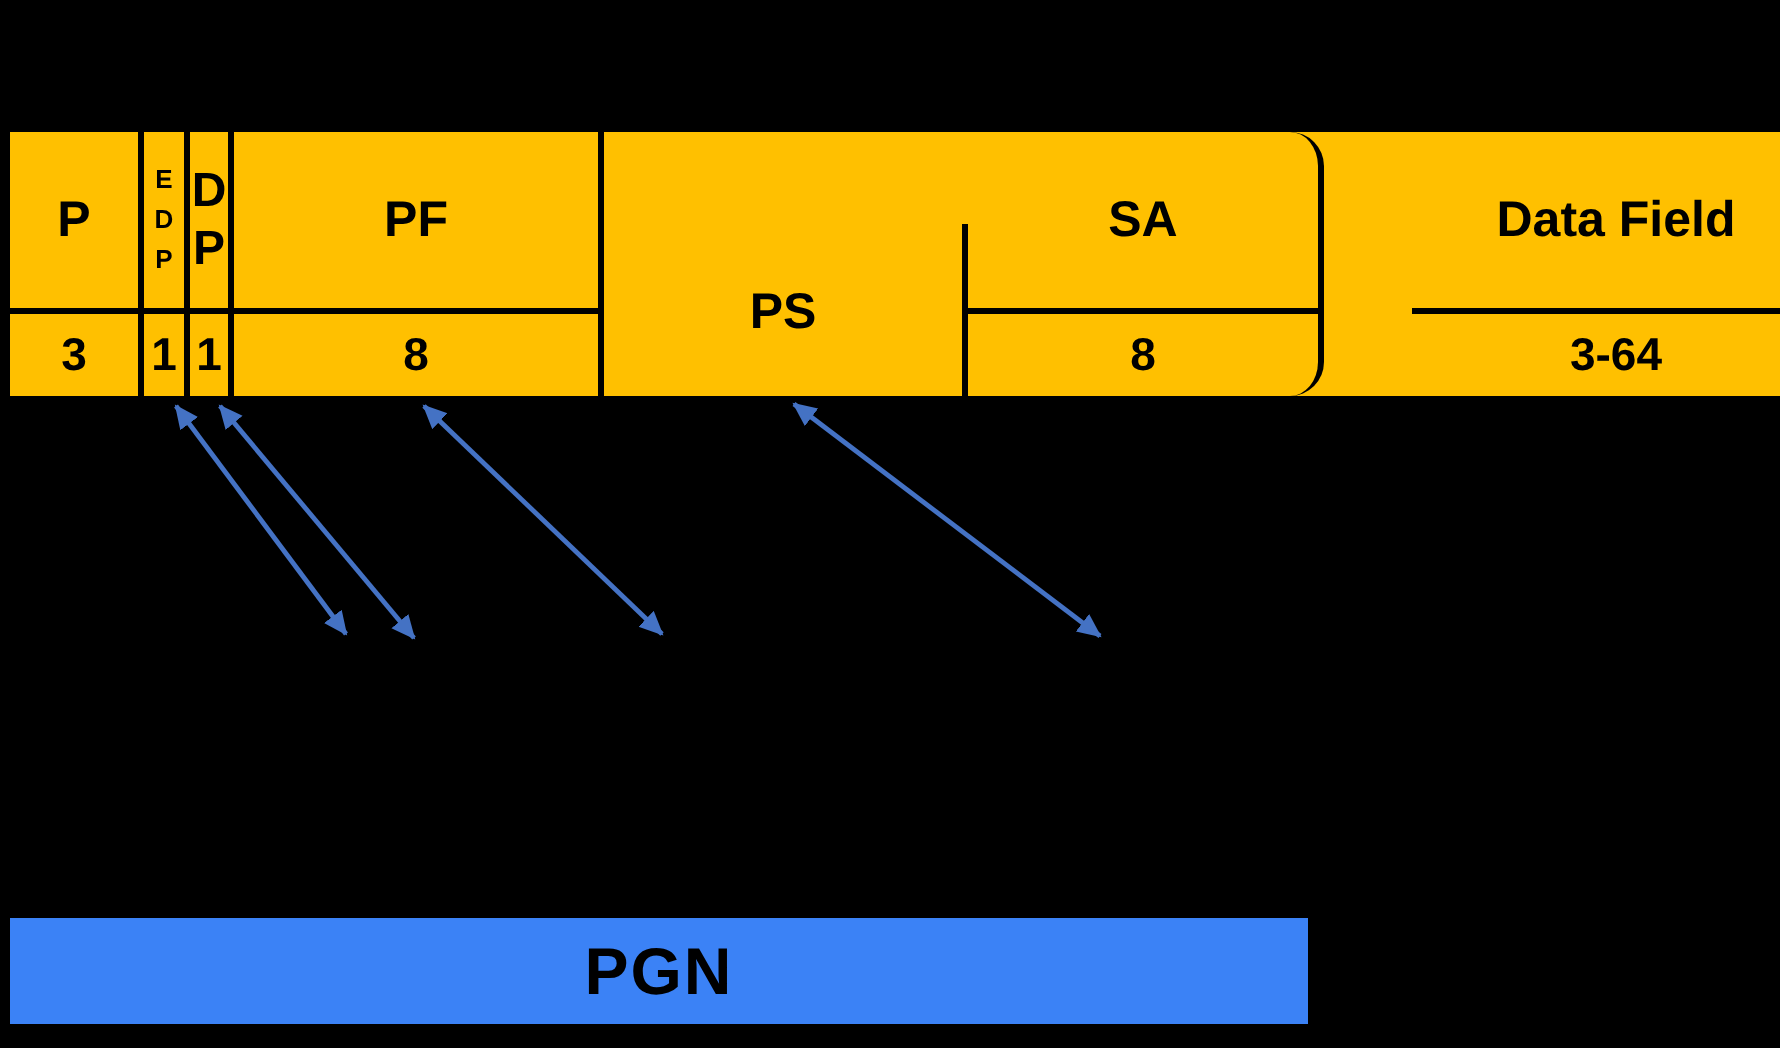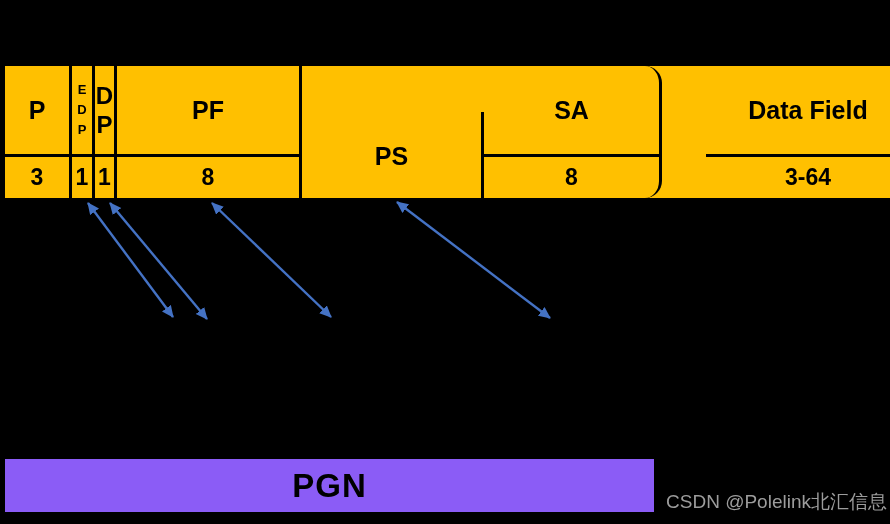--- a/index.html
+++ b/index.html
@@ -159,19 +159,18 @@
       <marker id="arrow-head" markerUnits="userSpaceOnUse" markerWidth="16" markerHeight="14" refX="11" refY="5.5" orient="auto-start-reverse">
         <path id="arrowhead-path" d="M0,0 L12,5.5 L0,11 Z" fill="#4472C4"></path>
       </marker>
     </defs>
   <line x1="88" y1="203" x2="173" y2="317" stroke="#4472C4" marker-start="url(#arrow-head)" marker-end="url(#arrow-head)"></line>
       <line x1="110" y1="203" x2="207" y2="319" stroke="#4472C4" marker-start="url(#arrow-head)" marker-end="url(#arrow-head)"></line>
       <line x1="212" y1="203" x2="331" y2="317" stroke="#4472C4" marker-start="url(#arrow-head)" marker-end="url(#arrow-head)"></line>
       <line x1="397" y1="202" x2="550" y2="318" stroke="#4472C4" marker-start="url(#arrow-head)" marker-end="url(#arrow-head)"></line>
     </svg>
 
-  <div class="pgn-bar" style="background: #8b5cf6;">
+  <div class="pgn-bar" style="background: #3b82f6;">
     <span class="pgn-label">PGN</span>
   </div>
 
-  <div class="watermark" style="color: rgb(156, 156, 156);">CSDN @Polelink北汇信息</div>
 
 </div>
 
 </body></html>

